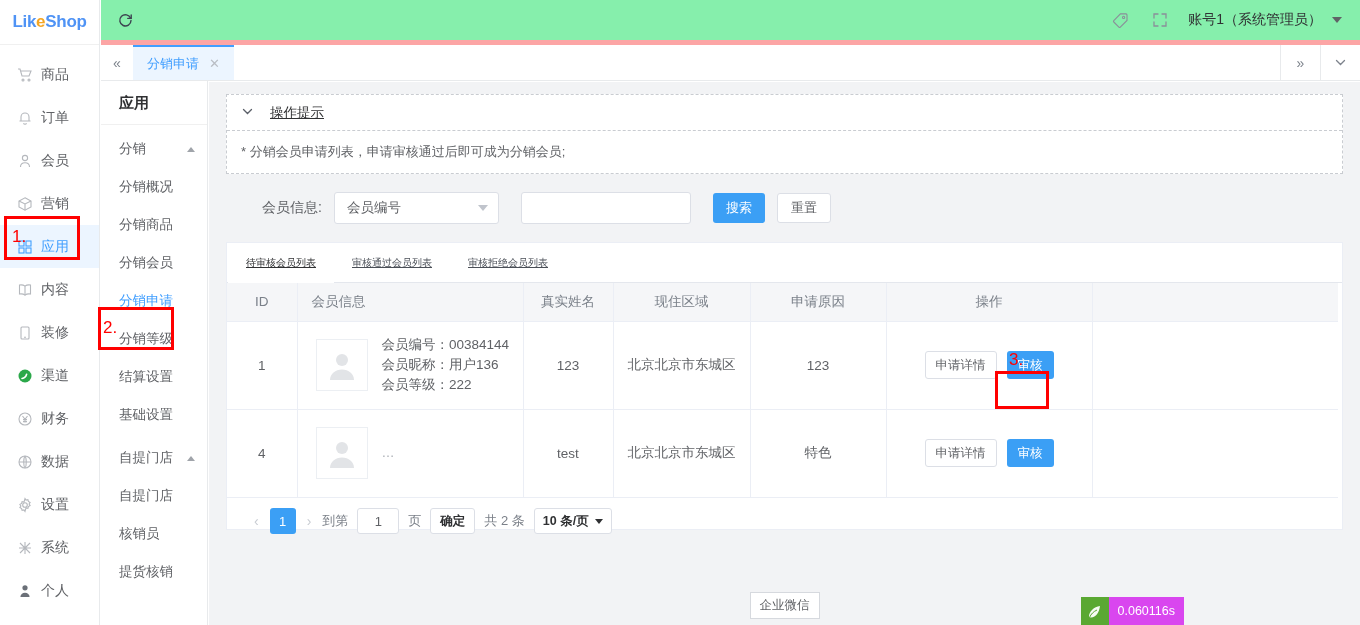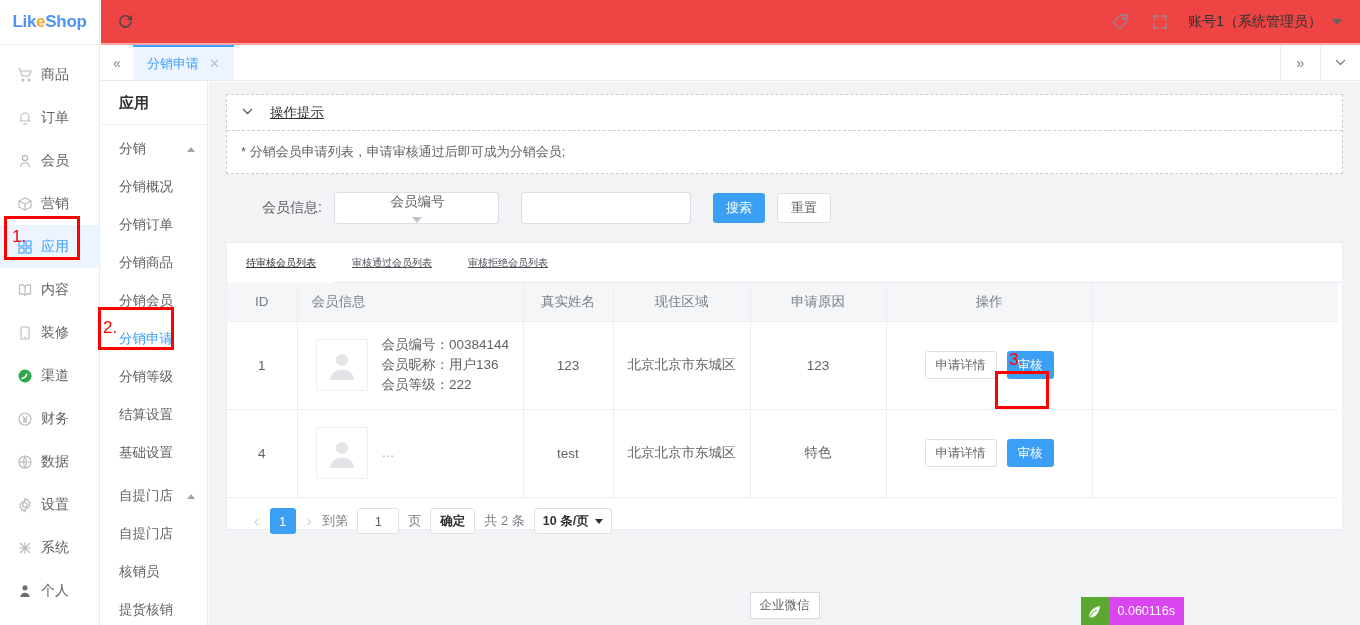--- a/index.html
+++ b/index.html
@@ -58,21 +58,21 @@
   .caret-up { width:0;height:0;border-left:4px solid transparent;border-right:4px solid transparent;border-bottom:5px solid #a0a4aa;}
   .sub-item {
     height: 38px; display:flex; align-items:center; padding-left: 18px;
     color: #606266; font-size: 13.5px; cursor:pointer;
   }
   .sub-item.active { color: #409EFF; }
 
   
   .topbar {
     position:absolute; left:101px; top:0; width:1259px; height:45px;
-    background:#ef4444; border-bottom:2px solid #fca5a5;
+    background:#86efac; border-bottom:5px solid #fca5a5;
     display:flex; align-items:center;
   }
   .refresh-btn { width:48px; display:flex; align-items:center; justify-content:center; cursor:pointer; color:#4a5260;}
   .topbar-spacer { flex:1; }
   .topbar-icon { width: 40px; display:flex;align-items:center;justify-content:center; color:#8a8f99; cursor:pointer;}
   .acct { font-size:14px; color:#303133; margin-left:8px; cursor:pointer;}
   .acct-caret { margin: 0 18px 0 10px; width:0;height:0;border-left:5px solid transparent;border-right:5px solid transparent;border-top:6px solid #606266; cursor:pointer;}
 
   
   .tabstrip {
@@ -102,21 +102,21 @@
   .tip-head .ttl { font-size:13.5px; color:#303133; }
   .tip-body { padding: 12px 14px; font-size:13px; color:#606266; }
 
   .searchbar {
     margin: 14px 17px 0 17px; height:40px; display:flex; align-items:center;
   }
   .sb-label { font-size:14px; color:#606266; margin-left:36px; margin-right:12px;}
   .sel {
     width:165px; height:32px; border:1px solid #dcdfe6; border-radius:3px; background:#fff;
     display:flex; align-items:center; justify-content:space-between; padding:0 10px 0 12px;
-    font-size:13.5px; color:#606266; cursor:pointer;flex-direction:column;
+    font-size:13.5px; color:#606266; cursor:pointer;
   }
   .sel .dn { width:0;height:0;border-left:5px solid transparent;border-right:5px solid transparent;border-top:6px solid #c0c4cc;}
   .txtin {
     width:170px; height:32px; border:1px solid #dcdfe6; border-radius:3px; margin-left:22px;
     background:#fff; font-size:13.5px; padding:0 10px; color:#606266; outline:none;
     font-family:"Liberation Sans",sans-serif;
   }
   .btn-primary {
     background:#3b9ff5; color:#fff; border:none; border-radius:3px; height:30px;
     padding: 0 13px; font-size:13px; cursor:pointer; margin-left:22px;
@@ -401,23 +401,20 @@
 
   <div class="sub-nav">
     <div class="sub-title">应用</div>
 
     <div class="sub-group">
       <span>分销</span>
       <span class="caret-up"></span>
     </div>
     <div class="sub-item">
         <span>分销概况</span>
-      </div>
-    <div class="sub-item">
-        <span>分销订单</span>
       </div>
     <div class="sub-item">
         <span>分销商品</span>
       </div>
     <div class="sub-item">
         <span>分销会员</span>
       </div>
     <div class="sub-item active">
         <span>分销申请</span>
       </div>

